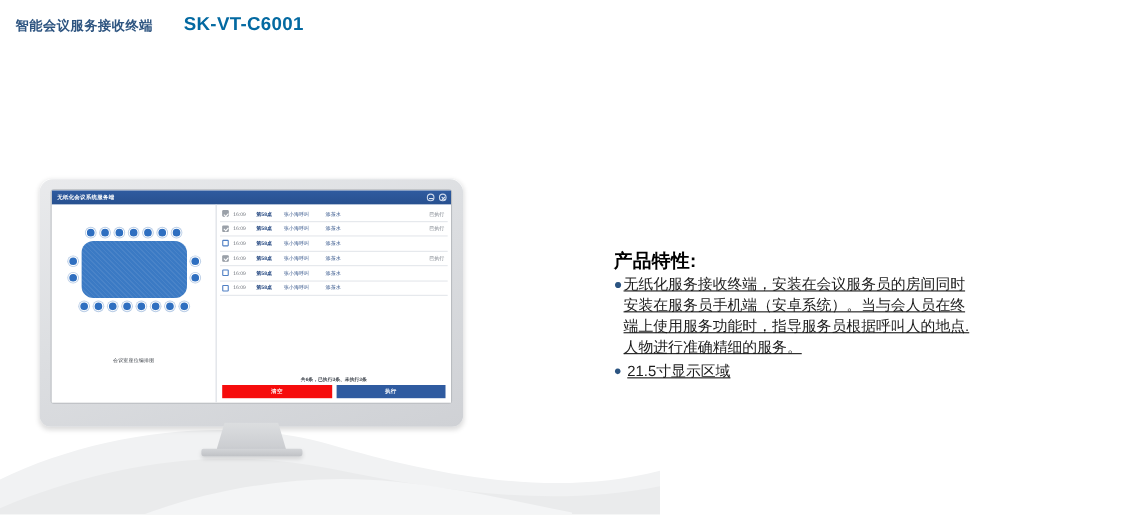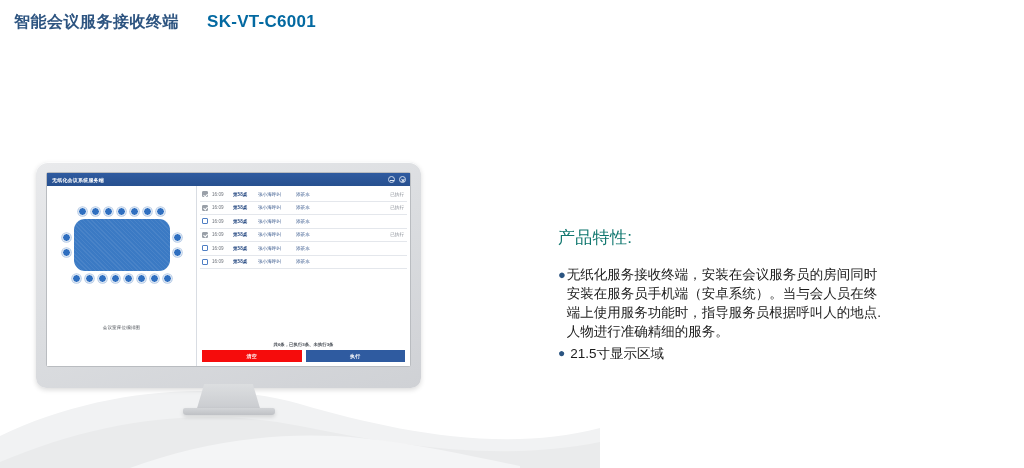--- a/index.html
+++ b/index.html
@@ -10,21 +10,21 @@
     overflow: hidden;
   }
   #page { position: relative; width: 1024px; height: 468px; background:#fff; }
 
   
   .swoosh-layer { position:absolute; left:0; bottom:0; width:600px; height:110px; overflow:hidden; pointer-events:none; }
 
   
   .page-header { position:absolute; left:14px; top:12px; display:flex; align-items:baseline; }
   .page-header .ttl {
-    font-size:16px; font-weight:bold; color:#2d5480; letter-spacing:0.5px;
+    font-size:12px; font-weight:bold; color:#2d5480; letter-spacing:0.5px;
   }
   .page-header .model {
     font-size:17px; font-weight:bold; color:#0369a1; margin-left:28px; letter-spacing:0.3px;
   }
 
   
   .monitor { position:absolute; left:36px; top:162px; width:385px; height:240px; }
   .monitor-bezel {
     position:absolute; left:0; top:0; width:385px; height:226px;
     background:linear-gradient(160deg,#e9eaec 0%,#dcdee1 45%,#cfd1d5 100%);
@@ -127,26 +127,26 @@
   .btn {
     flex:1; height:12px; line-height:12px; text-align:center;
     font-size:5px; color:#ffffff; font-weight:bold; border:none; cursor:pointer;
     letter-spacing:0.3px;
   }
   .btn.clear { background:#f60c0c; }
   .btn.exec  { background:#2f5ba0; }
 
   
   .features { position:absolute; left:558px; top:226px; width:330px; }
-  .features h2 { font-size:17px; font-weight:normal; color:#0f766e; margin-bottom:16px; letter-spacing:0.3px; }
+  .features h2 { font-size:17px; font-weight:bold; color:#000000; letter-spacing:0.3px; }
   .feature-item { display:flex; align-items:flex-start; font-size:13.5px; color:#1b1b1b; line-height:19px; }
   .feature-item + .feature-item { margin-top:3px; }
   .bullet-sq { color:#2b5481; font-size:13px; line-height:19px; margin-right:1px; }
   .bullet-rd { color:#2b5481; font-size:12px; line-height:19px; margin-right:5px; }
-  .feature-text { flex:1; }
+  .feature-text { flex:1;text-decoration:underline; }
 </style>
 </head>
 <body>
 
 <div id="page">
 
   <div class="swoosh-layer">
     <svg width="600" height="110" viewBox="0 0 600 110" xmlns="http://www.w3.org/2000/svg">
       <path d="M0,78 C90,34 210,20 300,46 C390,72 500,96 600,70 L600,110 L0,110 Z" fill="#f1f2f3"></path>
       <path d="M0,104 C100,62 200,48 300,68 C400,88 500,104 600,84 L600,110 L0,110 Z" fill="#eaebec"></path>

